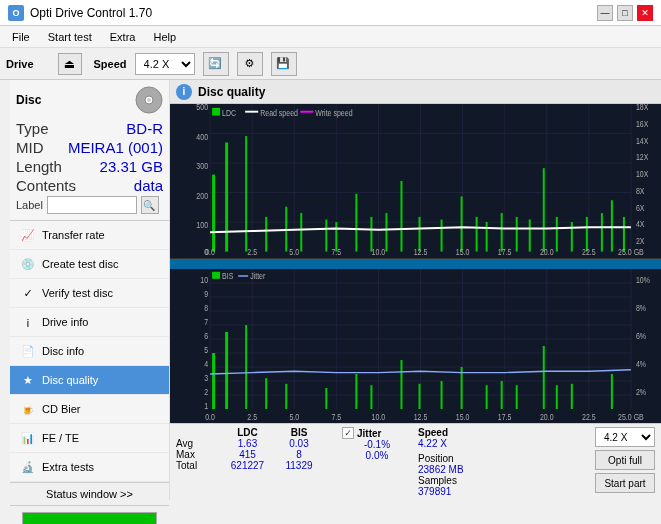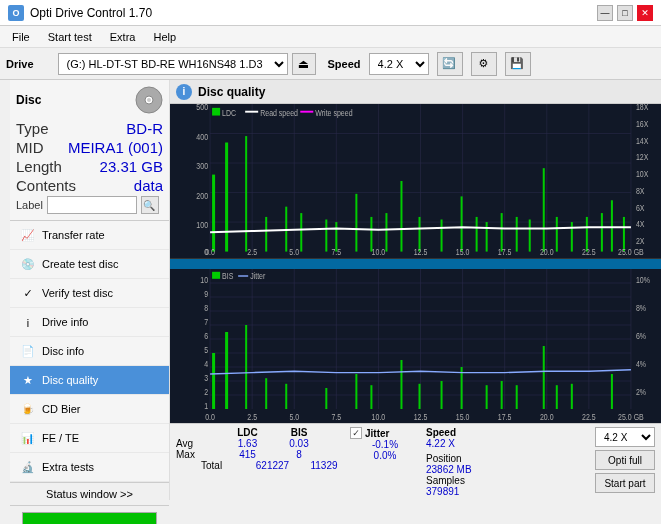--- a/index.html
+++ b/index.html
@@ -85,23 +85,20 @@
 
 <div class="menu-bar">
   <span class="menu-item">File</span>
   <span class="menu-item">Start test</span>
   <span class="menu-item">Extra</span>
   <span class="menu-item">Help</span>
 </div>
 
 <div class="toolbar">
   <span class="toolbar-label">Drive</span>
-  <select class="drive-select">
-    <option>(G:)  HL-DT-ST BD-RE  WH16NS48 1.D3</option>
-  </select>
   <div class="eject-btn">⏏</div>
   <span class="speed-label">Speed</span>
   <select class="speed-select">
     <option>4.2 X</option>
   </select>
   <div class="toolbar-icon-btn">🔄</div>
   <div class="toolbar-icon-btn">⚙</div>
   <div class="toolbar-icon-btn">💾</div>
 </div>
 
@@ -392,21 +389,21 @@
           <div style="width: 40px;">Avg</div>
           <div style="width: 55px; text-align: center; color: #0000cc;">1.63</div>
           <div style="width: 40px; text-align: center; color: #0000cc;">0.03</div>
         </div>
         <div style="display: flex; gap: 4px;">
           <div style="width: 40px;">Max</div>
           <div style="width: 55px; text-align: center; color: #0000cc;">415</div>
           <div style="width: 40px; text-align: center; color: #0000cc;">8</div>
         </div>
         <div style="display: flex; gap: 4px;">
-          <div style="width: 40px; margin-left: 25px;">Total</div>
+          <div style="width: 40px;">Total</div>
           <div style="width: 55px; text-align: center; color: #0000cc;">621227</div>
           <div style="width: 40px; text-align: center; color: #0000cc;">11329</div>
         </div>
       </div>
 
       <div style="display: flex; flex-direction: column; min-width: 70px;">
         <div style="display: flex; align-items: center; gap: 3px;">
           <div class="checkbox checked"></div>
           <span style="font-weight: bold;">Jitter</span>
         </div>

